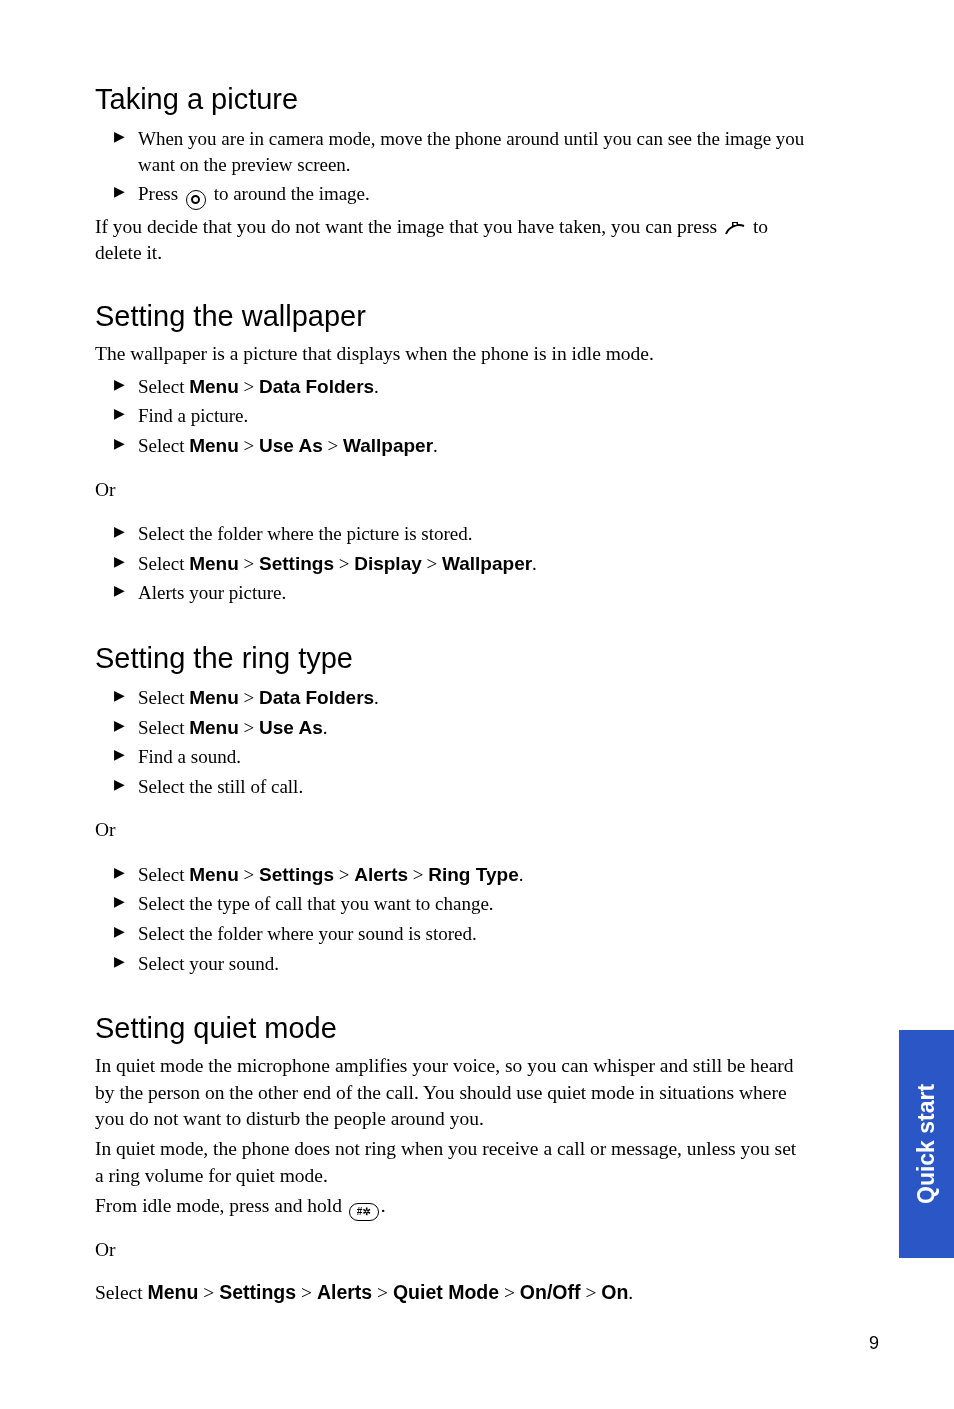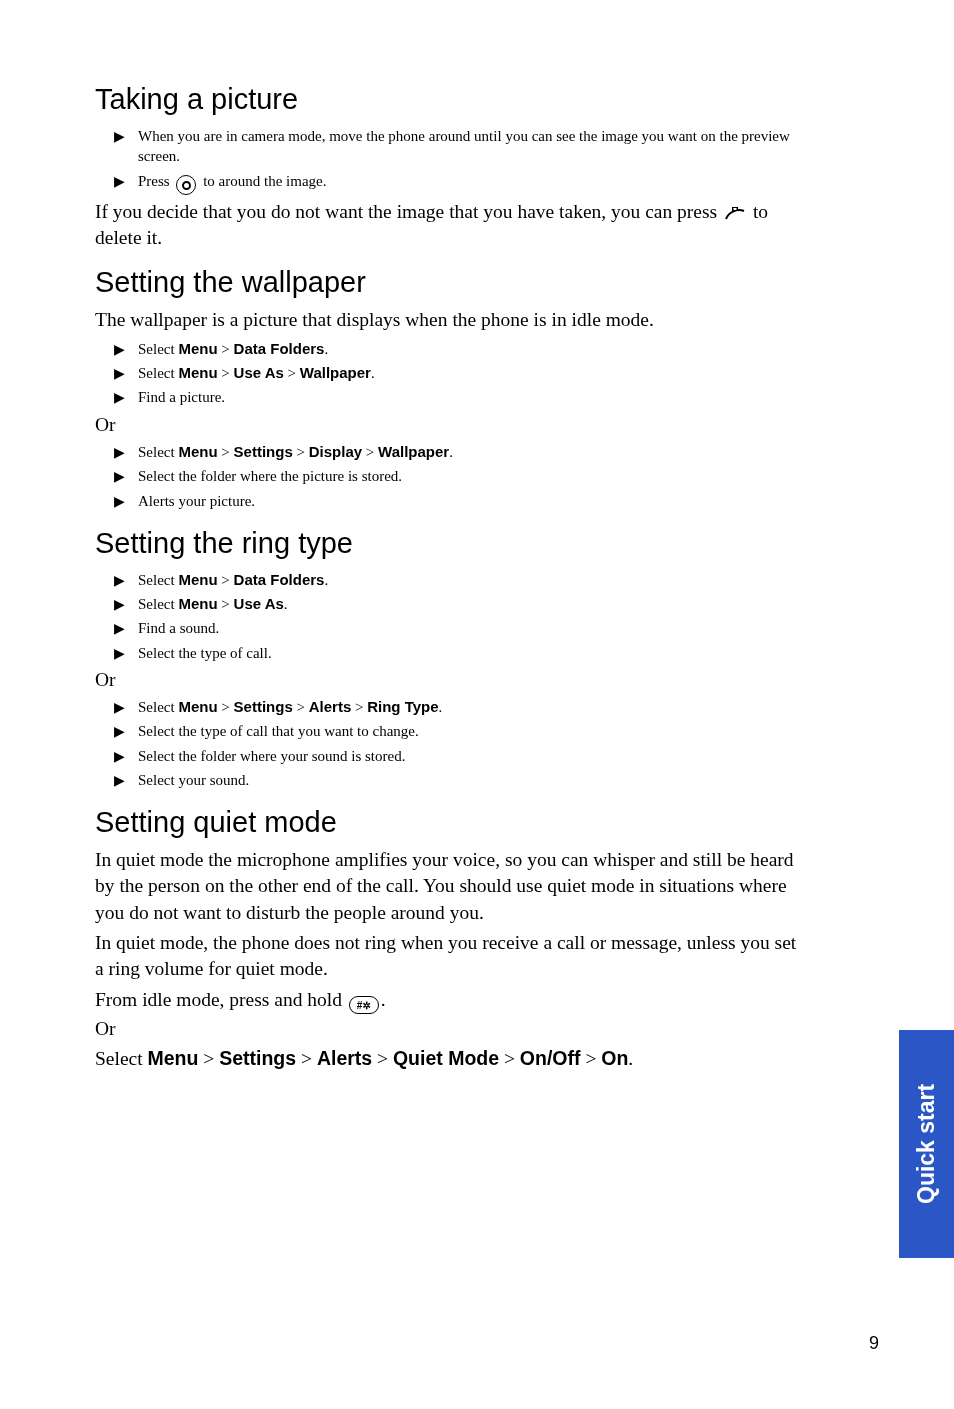--- a/index.html
+++ b/index.html
@@ -12,49 +12,49 @@
     position: relative;
   }
   .content {
     padding: 75px 75px 0 95px;
     width: 880px;
   }
   h2 {
     font-family: Arial, Helvetica, sans-serif;
     font-weight: 400;
     font-size: 29px;
-    margin-top: 14px;
+    margin-top: 34px;
     margin-bottom: 8px;
   }
   h2:first-child { margin-top: 8px; }
   p {
     font-size: 19.5px;
     line-height: 1.35;
     margin: 2px 0;
   }
   .step-list {
     list-style: none;
     padding-left: 25px;
   }
   .step-list li {
     position: relative;
-    font-size: 15px;
+    font-size: 19px;
     line-height: 1.35;
     padding: 2px 0 2px 18px;
   }
   .step-list li::before {
     content: "▶";
     position: absolute;
     left: -6px;
     top: 4px;
     font-size: 14px;
     color: #000;
   }
   .intro { margin-top: 0; margin-bottom: 4px; }
-  .or-text { margin: 2px 0; }
+  .or-text { margin: 16px 0; }
   .inline-icon {
     display: inline-block;
     vertical-align: middle;
     margin: 0 2px;
   }
   .icon-circle-btn {
     width: 20px; height: 20px;
     border: 1px solid #000;
     border-radius: 50%;
     display: inline-flex;
@@ -140,44 +140,44 @@
     </span>
     <span> to delete it.</span>
   </p>
 
   <h2>Setting the wallpaper</h2>
   <p class="intro">The wallpaper is a picture that displays when the phone is in idle mode.</p>
   <ul class="step-list">
     <li>
       <span>Select </span><span class="b">Menu</span><span> &gt; </span><span class="b">Data Folders</span><span>.</span>
     </li>
+    <li>Find a picture.</li>
     <li>
       <span>Select </span><span class="b">Menu</span><span> &gt; </span><span class="b">Use As</span><span> &gt; </span><span class="b">Wallpaper</span><span>.</span>
     </li>
-    <li>Find a picture.</li>
   </ul>
   <p class="or-text">Or</p>
   <ul class="step-list">
+    <li>Select the folder where the picture is stored.</li>
     <li>
       <span>Select </span><span class="b">Menu</span><span> &gt; </span><span class="b">Settings</span><span> &gt; </span><span class="b">Display</span><span> &gt; </span><span class="b">Wallpaper</span><span>.</span>
     </li>
-    <li>Select the folder where the picture is stored.</li>
     <li>Alerts your picture.</li>
   </ul>
 
   <h2>Setting the ring type</h2>
   <ul class="step-list">
     <li>
       <span>Select </span><span class="b">Menu</span><span> &gt; </span><span class="b">Data Folders</span><span>.</span>
     </li>
     <li>
       <span>Select </span><span class="b">Menu</span><span> &gt; </span><span class="b">Use As</span><span>.</span>
     </li>
     <li>Find a sound.</li>
-    <li>Select the type of call.</li>
+    <li>Select the still of call.</li>
   </ul>
   <p class="or-text">Or</p>
   <ul class="step-list">
     <li>
       <span>Select </span><span class="b">Menu</span><span> &gt; </span><span class="b">Settings</span><span> &gt; </span><span class="b">Alerts</span><span> &gt; </span><span class="b">Ring Type</span><span>.</span>
     </li>
     <li>Select the type of call that you want to change.</li>
     <li>Select the folder where your sound is stored.</li>
     <li>Select your sound.</li>
   </ul>

